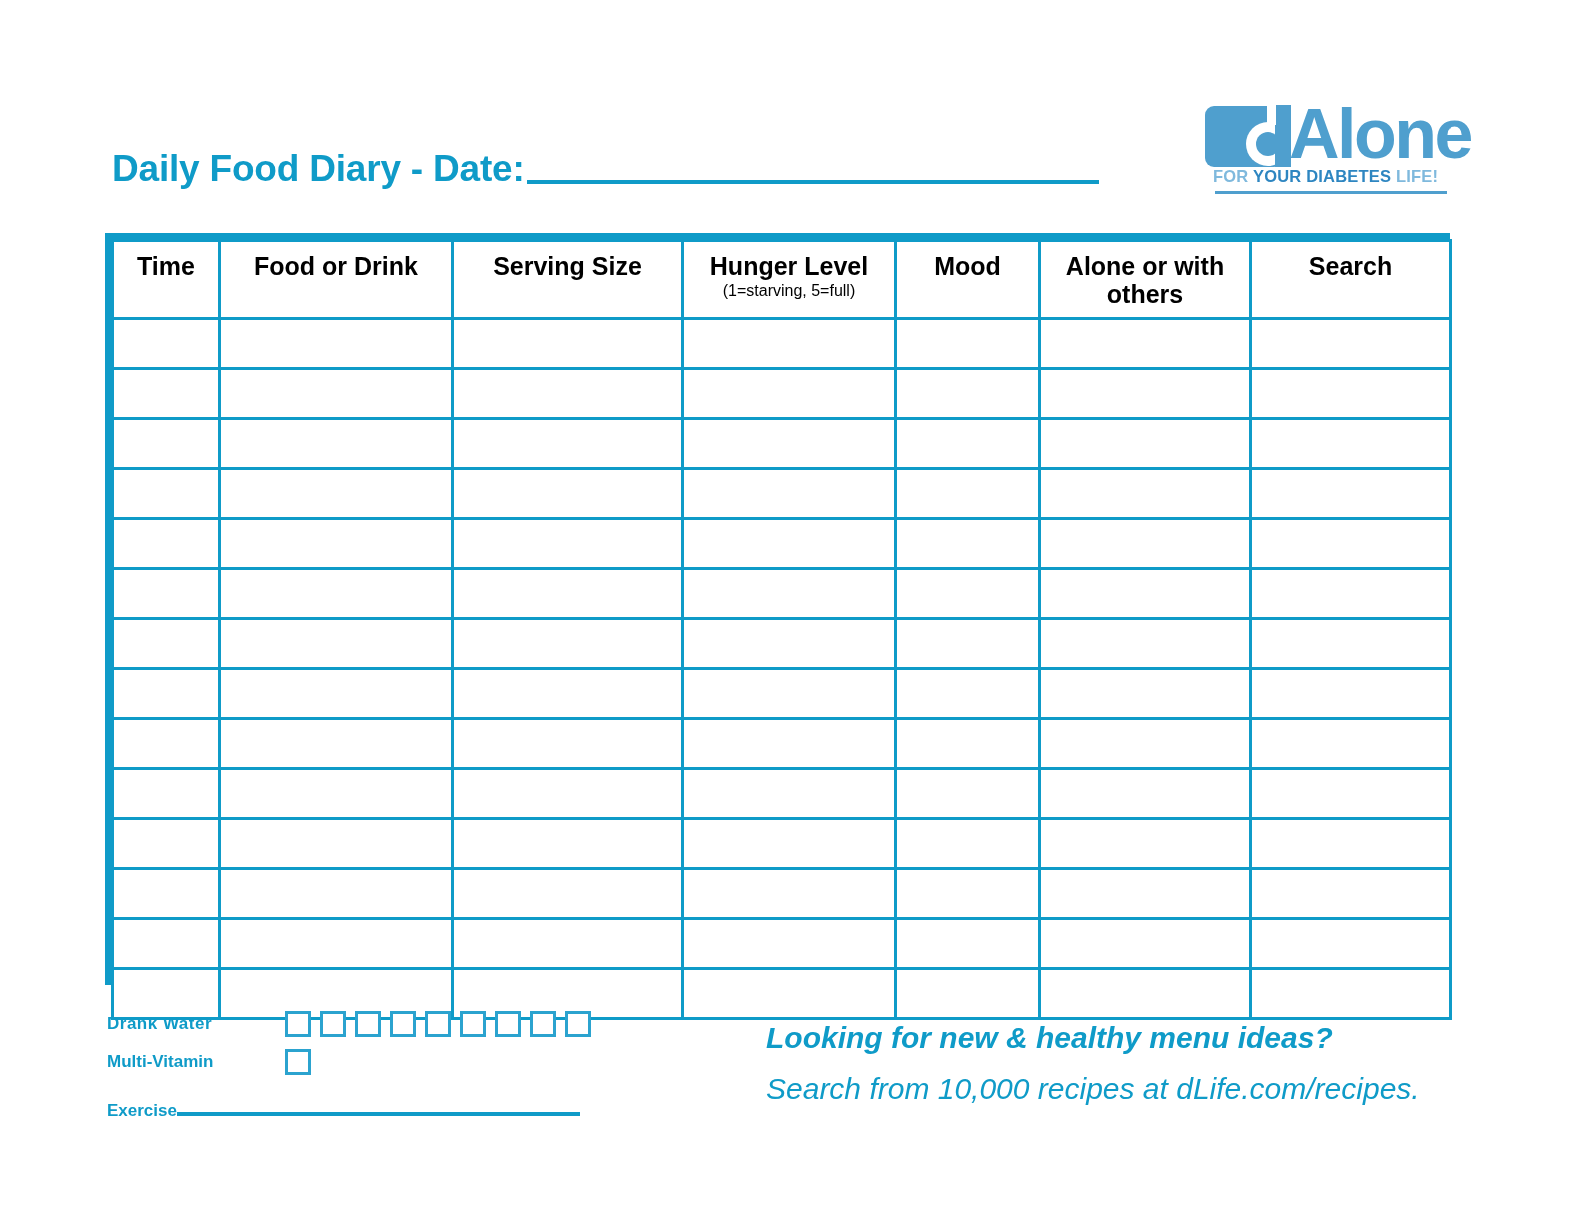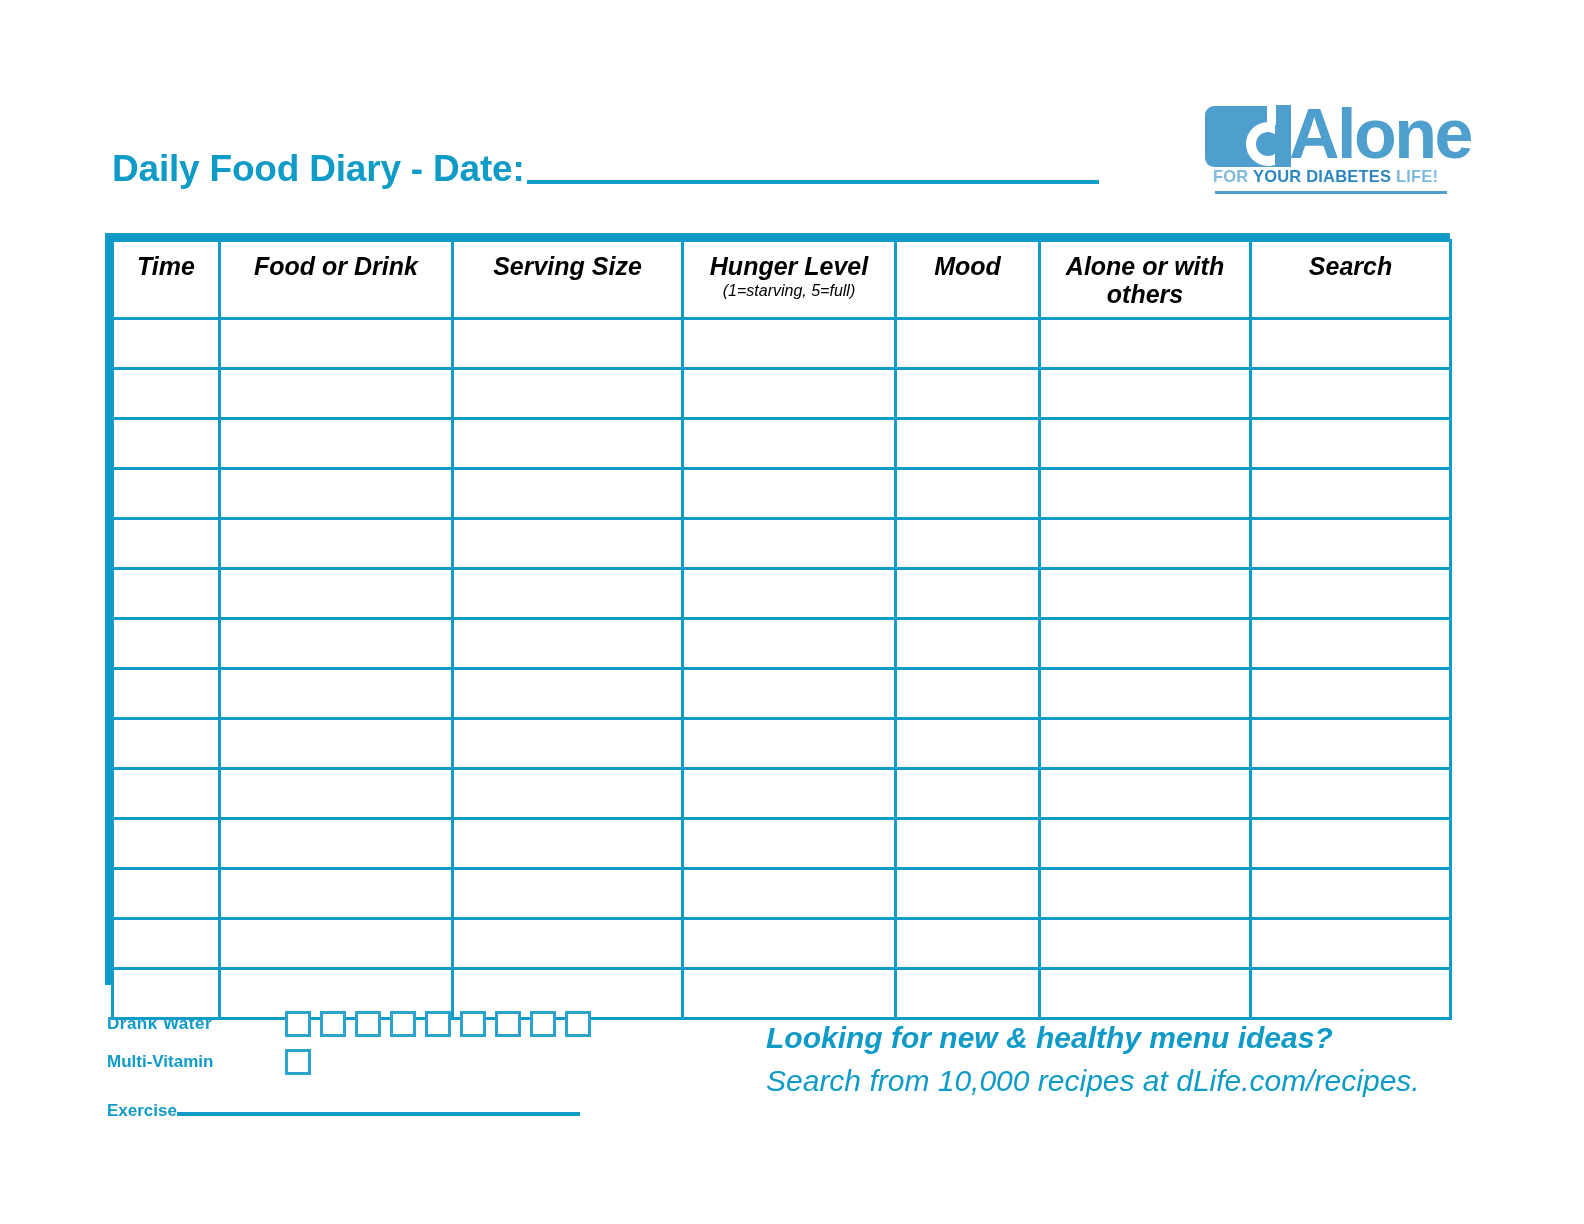--- a/index.html
+++ b/index.html
@@ -155,21 +155,20 @@
   
   .diary-table {
     position: absolute;
     left: 105px;
     top: 233px;
     width: 1345px;
     height: 752px;
     border: 6px solid #0f9bc8;
     box-sizing: border-box;
     background: #ffffff;
-    font-style: italic;
   }
   table.grid {
     border-collapse: collapse;
     width: 100%;
     height: 100%;
     table-layout: fixed;
   }
   table.grid th,
   table.grid td {
     border: 3px solid #0f9bc8;
@@ -265,21 +264,21 @@
     font-style: italic;
     color: #0f9bc8;
     line-height: 1.3;
     white-space: nowrap;
   }
   .promo-line2 {
     font-size: 30px;
     font-style: italic;
     color: #0f9bc8;
     line-height: 1.3;
-    margin-top: 4px;
+    margin-top: 12px;
     white-space: nowrap;
   }
 </style>
 </head>
 <body>
 
 <div class="page">
 
   <div class="header-row">
 

